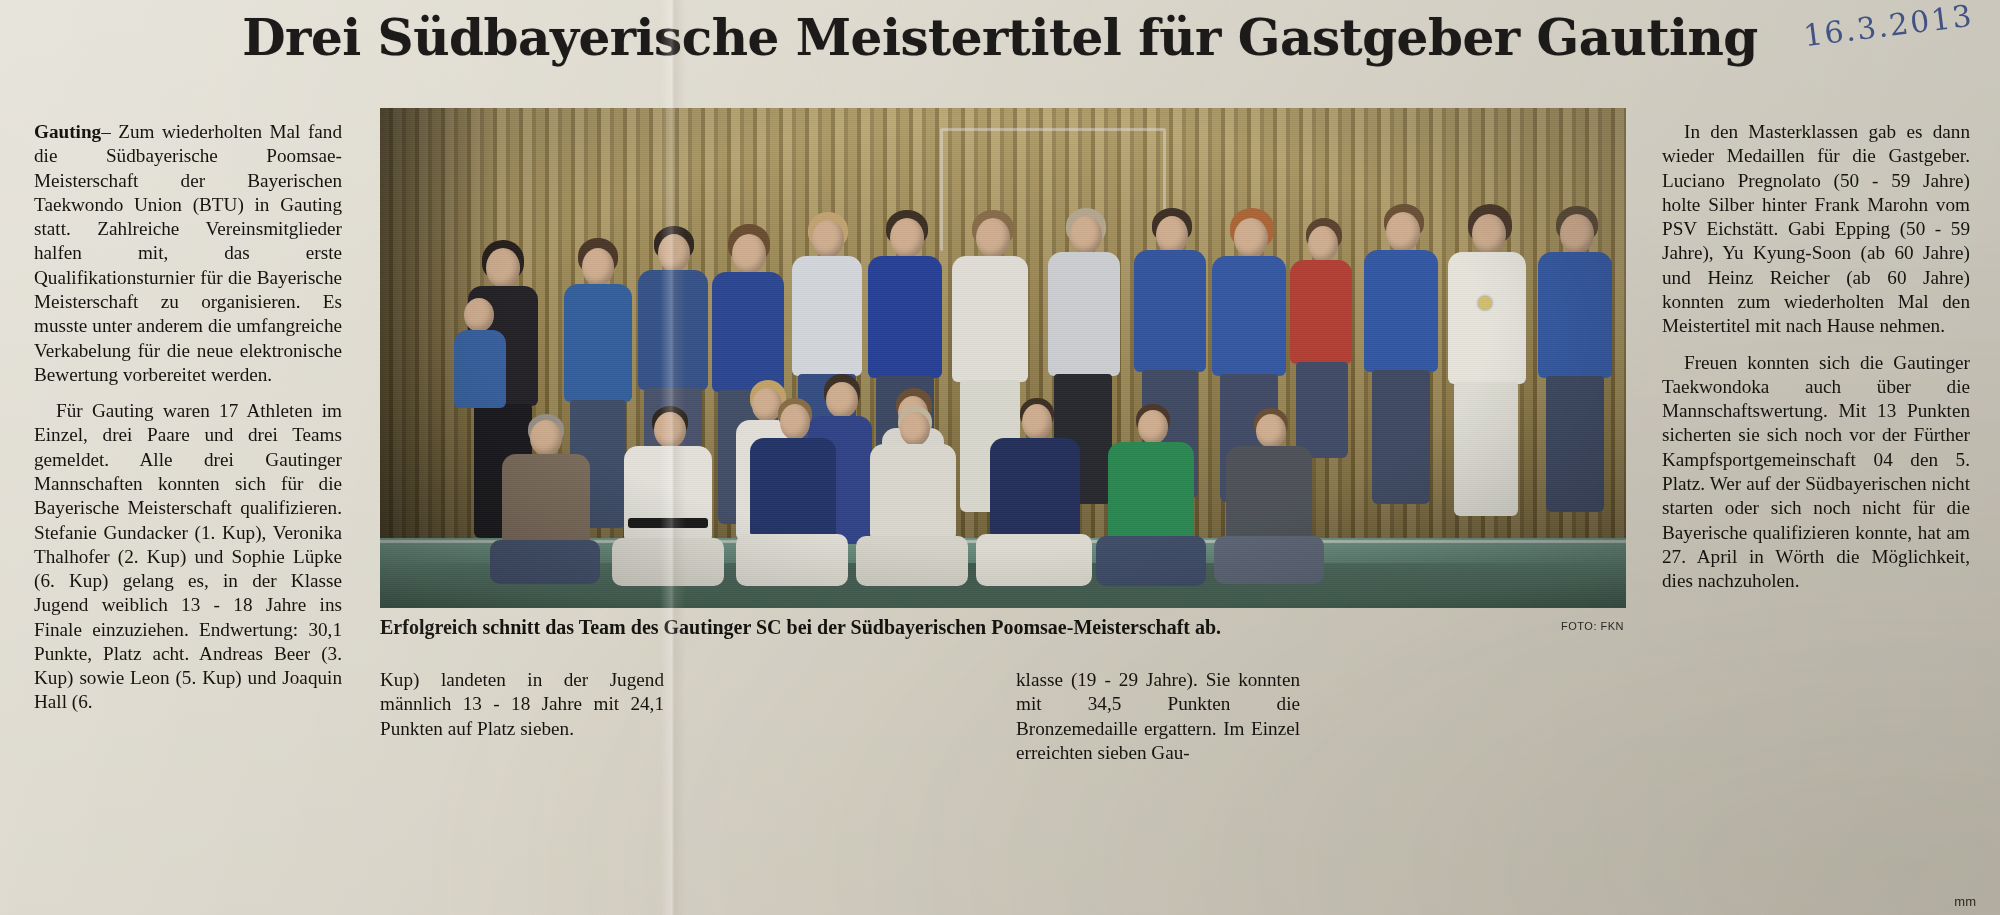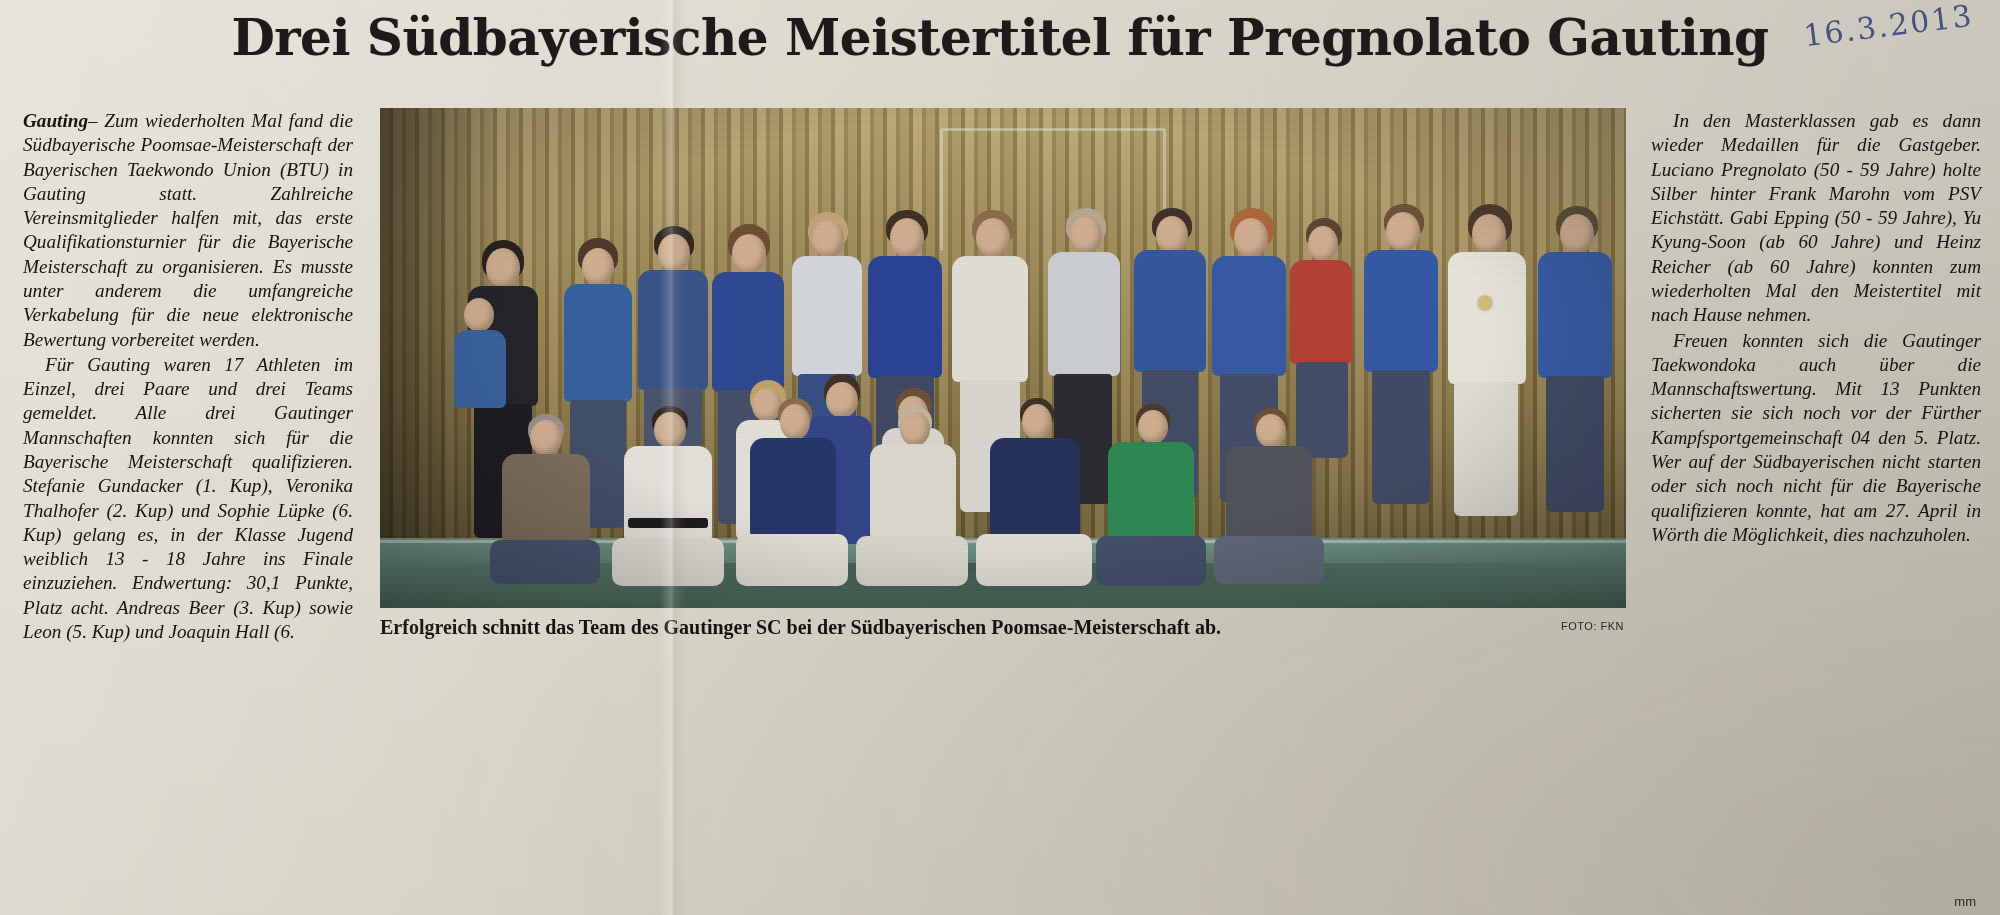--- a/index.html
+++ b/index.html
@@ -71,21 +71,21 @@
   .col {
     position: absolute;
     width: 330px;
     font-size: 19.2px;
     line-height: 1.265;
     text-align: justify;
     text-justify: inter-word;
     color: #15140f;
     hyphens: auto;
   }
-  .col p { margin: 1px; text-indent: 22px; font-style: italic; }
+  .col p { margin: 12px; text-indent: 22px; }
   .col p.first { text-indent: 0; }
   .col-left { left: 0; top: 0; width: 332px; }
   .col-right { left: 1628px; top: 0; width: 332px; }
   .lead {
     font-weight: bold;
   }
   .figure {
     position: absolute;
     left: 358px;
     top: 0px;
@@ -233,21 +233,21 @@
     background: linear-gradient(90deg, rgba(255,255,255,0) 0%, rgba(255,255,255,.45) 45%, rgba(160,155,140,.35) 55%, rgba(255,255,255,0) 100%);
     pointer-events: none;
     opacity: .55;
   }
 </style>
 </head>
 <body>
 
 <div class="page">
 
-  <div class="headline">Drei Südbayerische Meistertitel für Pregnolato Gauting</div>
+  <div class="headline">Drei Südbayerische Meistertitel für Gastgeber Gauting</div>
   <div class="handwrite">16.3.2013</div>
 
   <div class="columns">
 
     <div class="col col-left">
       <p class="first">
         <span class="lead">Gauting</span><span>– Zum wiederholten Mal fand die Südbayerische Poomsae-Meisterschaft der Bayerischen Taekwondo Union (BTU) in Gauting statt. Zahlreiche Vereinsmitglieder halfen mit, das erste Qualifikationsturnier für die Bayerische Meisterschaft zu organisieren. Es musste unter anderem die umfangreiche Verkabelung für die neue elektronische Bewertung vorbereitet werden.</span>
       </p>
       <p><span>Für Gauting waren 17 Athleten im Einzel, drei Paare und drei Teams gemeldet. Alle drei Gautinger Mannschaften konnten sich für die Bayerische Meisterschaft qualifizieren. Stefanie Gundacker (1. Kup), Veronika Thalhofer (2. Kup) und Sophie Lüpke (6. Kup) gelang es, in der Klasse Jugend weiblich 13 - 18 Jahre ins Finale einzuziehen. Endwertung: 30,1 Punkte, Platz acht. Andreas Beer (3. Kup) sowie Leon (5. Kup) und Joaquin Hall (6.</span></p>
     </div>
@@ -416,20 +416,26 @@
         <div class="photo-vignette"></div>
       </div>
 
       <div class="caption">
         <span class="kicker">Erfolgreich</span><span class="rest"> schnitt das Team des Gautinger SC bei der Südbayerischen Poomsae-Meisterschaft ab.</span>
       </div>
       <div class="credit">FOTO: FKN</div>
     </div>
 
     <div class="bottom-cols">
+      <div class="bcol b1">
+        <p><span>Kup) landeten in der Jugend männlich 13 - 18 Jahre mit 24,1 Punkten auf Platz sieben.</span></p>
+      </div>
+      <div class="bcol b3">
+        <p><span>klasse (19 - 29 Jahre). Sie konnten mit 34,5 Punkten die Bronzemedaille ergattern. Im Einzel erreichten sieben Gau-</span></p>
+      </div>
     </div>
 
     <div class="col col-right">
       <p><span>In den Masterklassen gab es dann wieder Medaillen für die Gastgeber. Luciano Pregnolato (50 - 59 Jahre) holte Silber hinter Frank Marohn vom PSV Eichstätt. Gabi Epping (50 - 59 Jahre), Yu Kyung-Soon (ab 60 Jahre) und Heinz Reicher (ab 60 Jahre) konnten zum wiederholten Mal den Meistertitel mit nach Hause nehmen.</span></p>
       <p><span>Freuen konnten sich die Gautinger Taekwondoka auch über die Mannschaftswertung. Mit 13 Punkten sicherten sie sich noch vor der Fürther Kampfsportgemeinschaft 04 den 5. Platz. Wer auf der Südbayerischen nicht starten oder sich noch nicht für die Bayerische qualifizieren konnte, hat am 27. April in Wörth die Möglichkeit, dies nachzuholen.</span></p>
     </div>
 
   </div>
 
   <div class="signature">mm</div>

